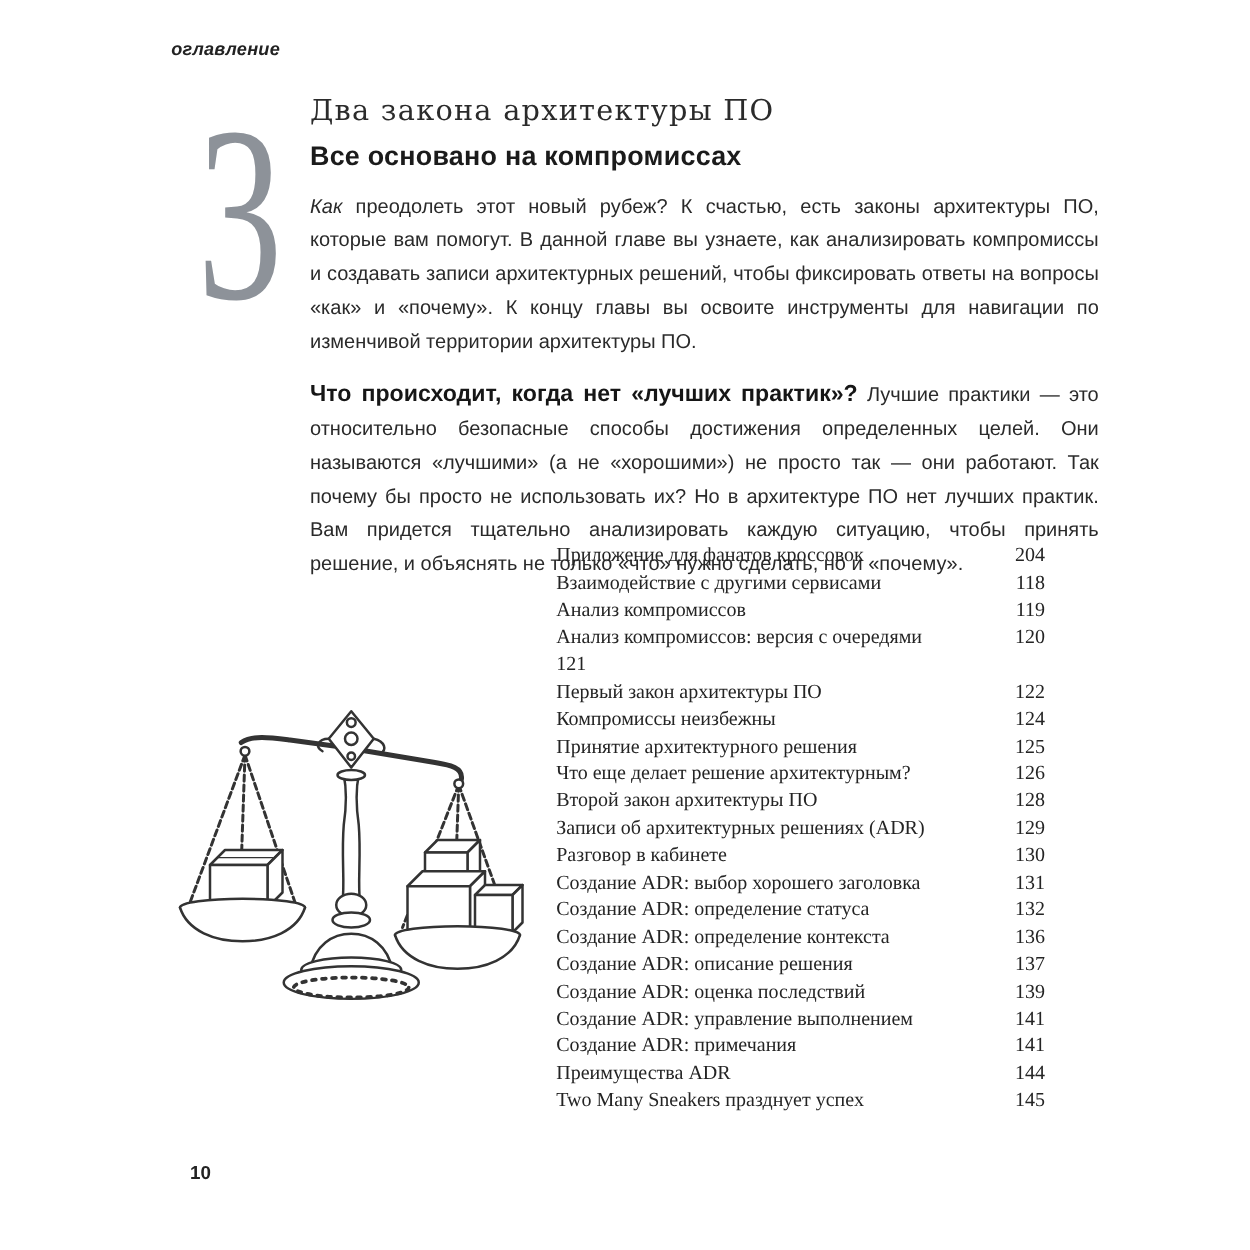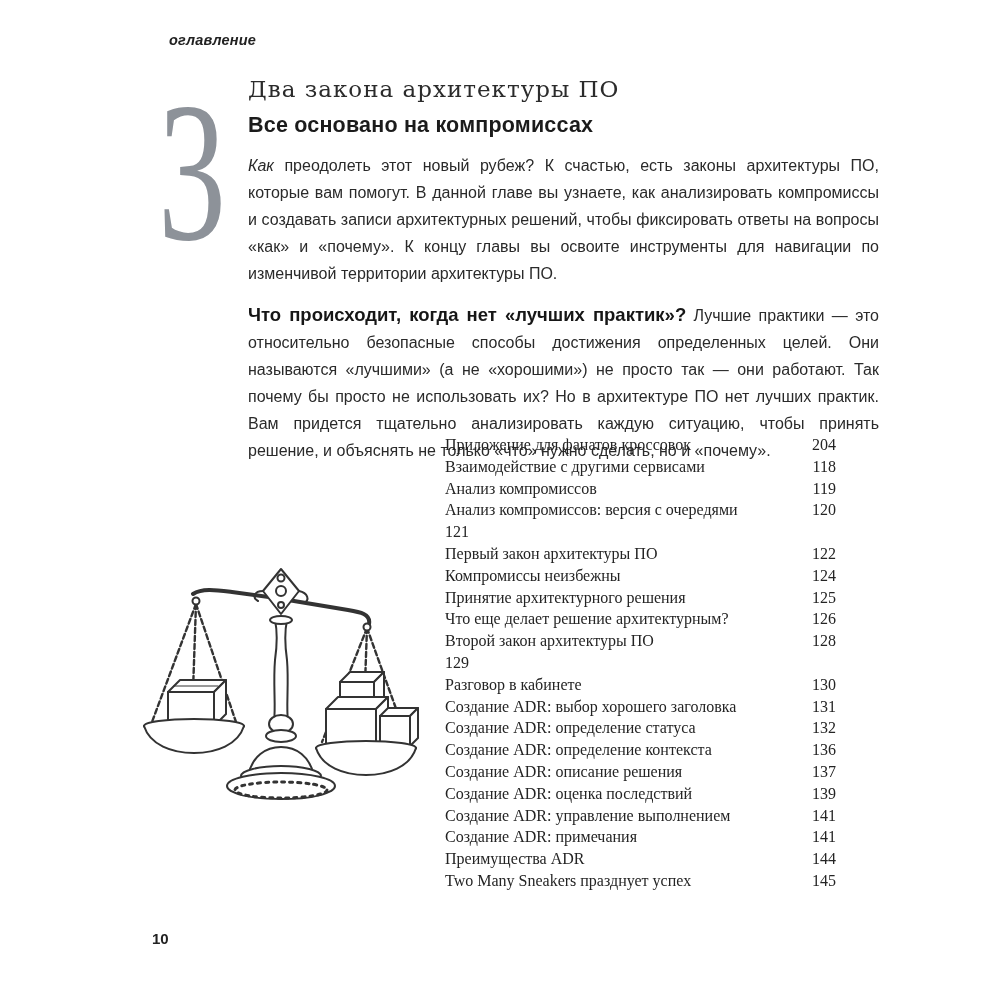--- a/index.html
+++ b/index.html
@@ -15,21 +15,20 @@
 
   .running-header {
     position: absolute;
     left: 137px;
     top: 32px;
     font-size: 14.5px;
     font-weight: bold;
     font-style: italic;
     color: #222222;
     letter-spacing: 0.2px;
-    margin-left: 32px;
   }
 
   .chapter-number {
     position: absolute;
     left: 158px;
     top: 72px;
     font-family: "Liberation Serif", serif;
     font-size: 200px;
     line-height: 1;
     font-weight: 400;
@@ -247,20 +246,21 @@
       <span class="toc-title">Что еще делает решение архитектурным?</span>
       <span class="toc-page">126</span>
     </div>
 
     <div class="toc-row">
       <span class="toc-title">Второй закон архитектуры ПО</span>
       <span class="toc-page">128</span>
     </div>
 
     <div class="toc-row">
+      <span class="toc-title">Записи об архитектурных решениях (ADR)</span>
       <span class="toc-page">129</span>
     </div>
 
     <div class="toc-row">
       <span class="toc-title">Разговор в кабинете</span>
       <span class="toc-page">130</span>
     </div>
 
     <div class="toc-row">
       <span class="toc-title">Создание ADR: выбор хорошего заголовка</span>

